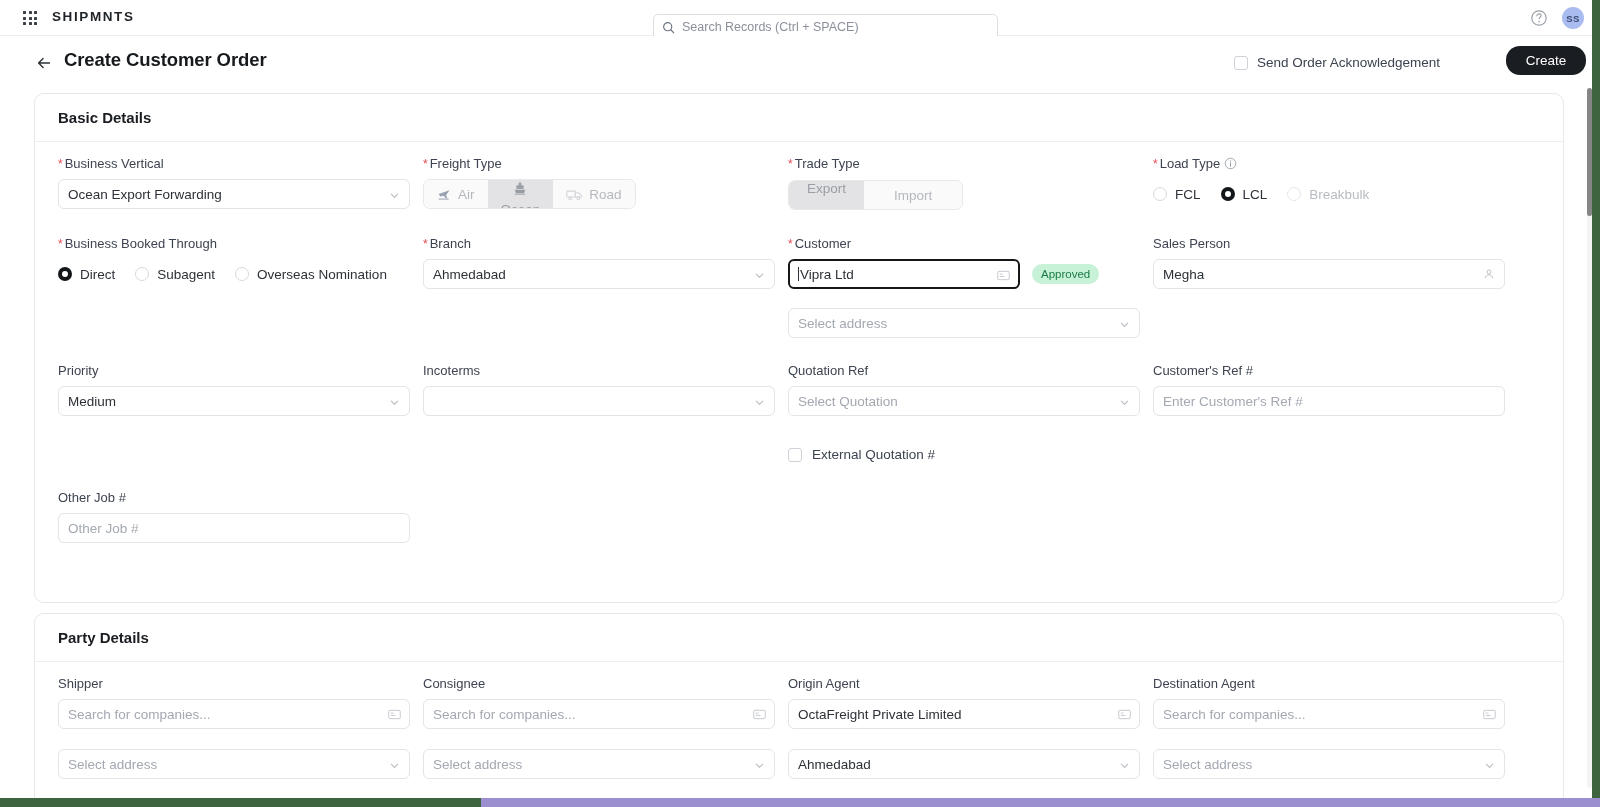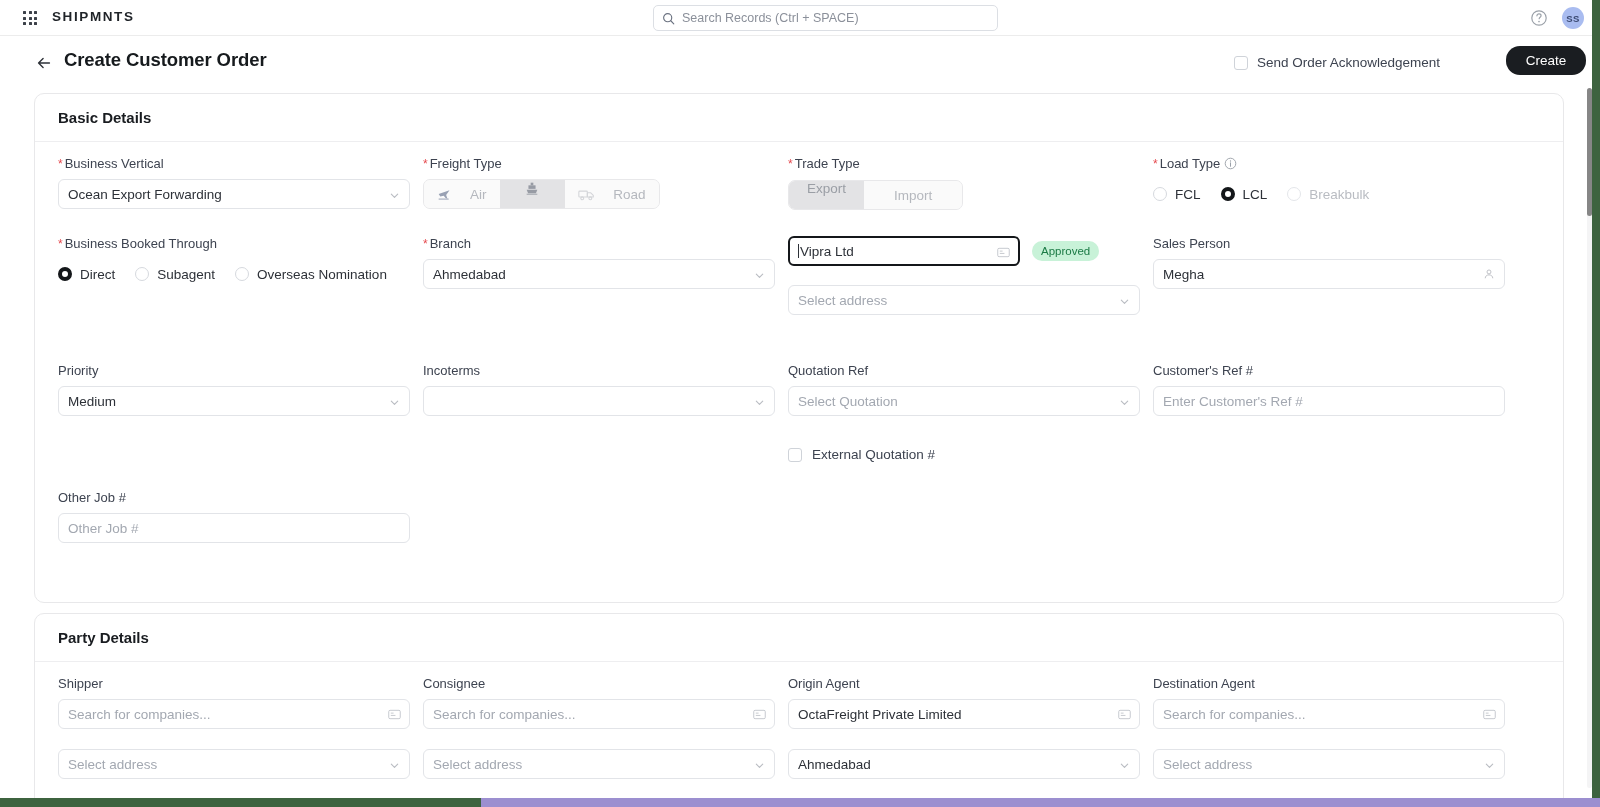--- a/index.html
+++ b/index.html
@@ -23,21 +23,21 @@
     width: 16px; height: 16px;
     display: grid; grid-template-columns: repeat(3, 3px); grid-template-rows: repeat(3, 3px);
     gap: 2.2px; align-content: center; justify-content: center;
   }
   .grid-icon i { display: block; width: 3px; height: 3px; background: #3c4149; border-radius: 0.5px; }
   .brand {
     position: absolute; left: 52px; top: 9px;
     font-size: 13.5px; font-weight: bold; letter-spacing: 1.6px; color: #1f2328;
   }
   .search-wrap {
-    position: absolute; left: 653px; top: 5px; width: 345px; height: 26px;
+    position: absolute; left: 653px; top: 14px; width: 345px; height: 26px;
     border: 1px solid #dcdfe4; border-radius: 5px; background: #fff;
     display: flex; align-items: center; padding: 0 8px;
   }
   .search-icon {
     width: 13px; height: 13px; margin-right: 7px; flex: none;
     position: relative; top: 0;
   }
   .search-icon svg { display: block; }
   .search-input {
     border: none; outline: none; font-size: 12.5px; color: #6b7280;
@@ -118,21 +118,21 @@
     display: inline-block; width: 1px; height: 14px; background: #2d3138;
     vertical-align: -2px; margin-right: 1px;
   }
 
   
   .seg {
     display: inline-flex; height: 30px; border: 1px solid #e8e8ea; border-radius: 7px;
     overflow: hidden; background: #fafafa;
   }
   .seg-item {
-    display: flex; align-items: center; gap: 18px; padding: 0 13px; height: 100%;
+    display: flex; align-items: center; gap: 6px; padding: 0 13px; height: 100%;
     font-size: 13.5px; color: #b5b8be; background: #fafafa; cursor: not-allowed;
   }
   .seg-item.active { background: #e3e3e5; color: #9a9ea5; flex-direction: column; }
   .seg-item svg { display: block; opacity: 0.55; }
 
   
   .radios { display: flex; align-items: center; height: 30px; }
   .radio { display: flex; align-items: center; margin-right: 20px; cursor: pointer; }
   .rdot {
     width: 14px; height: 14px; border-radius: 50%; border: 1px solid #d6d9de;
@@ -343,20 +343,21 @@
           <span>Ahmedabad</span>
           <span class="caret">
               <svg width="11" height="11" viewBox="0 0 12 12">
                 <path d="M2.5 4.5L6 8l3.5-3.5" fill="none" stroke="#b9bcc2" stroke-width="1.2" stroke-linecap="round" stroke-linejoin="round"></path>
               </svg>
             </span>
         </div>
       </div>
 
       <div class="fld c3">
+        <span class="lbl"><span class="req">*</span><span>Customer</span></span>
         <div style="display:flex; align-items:center;">
           <div class="ctl focused" style="width:232px;">
             <span class="cursor-bar"></span>
               <span>Vipra Ltd</span>
             <span class="trail-icon"><svg width="13" height="13" viewBox="0 0 14 14">
                   <rect x="0.8" y="2.5" width="12.4" height="9" rx="1.4" fill="none" stroke="#c3c6cc" stroke-width="1"></rect>
                   <line x1="3" y1="5.5" x2="6" y2="5.5" stroke="#c3c6cc" stroke-width="1"></line>
                   <line x1="3" y1="8" x2="8" y2="8" stroke="#c3c6cc" stroke-width="1"></line>
                 </svg></span>
           </div>

